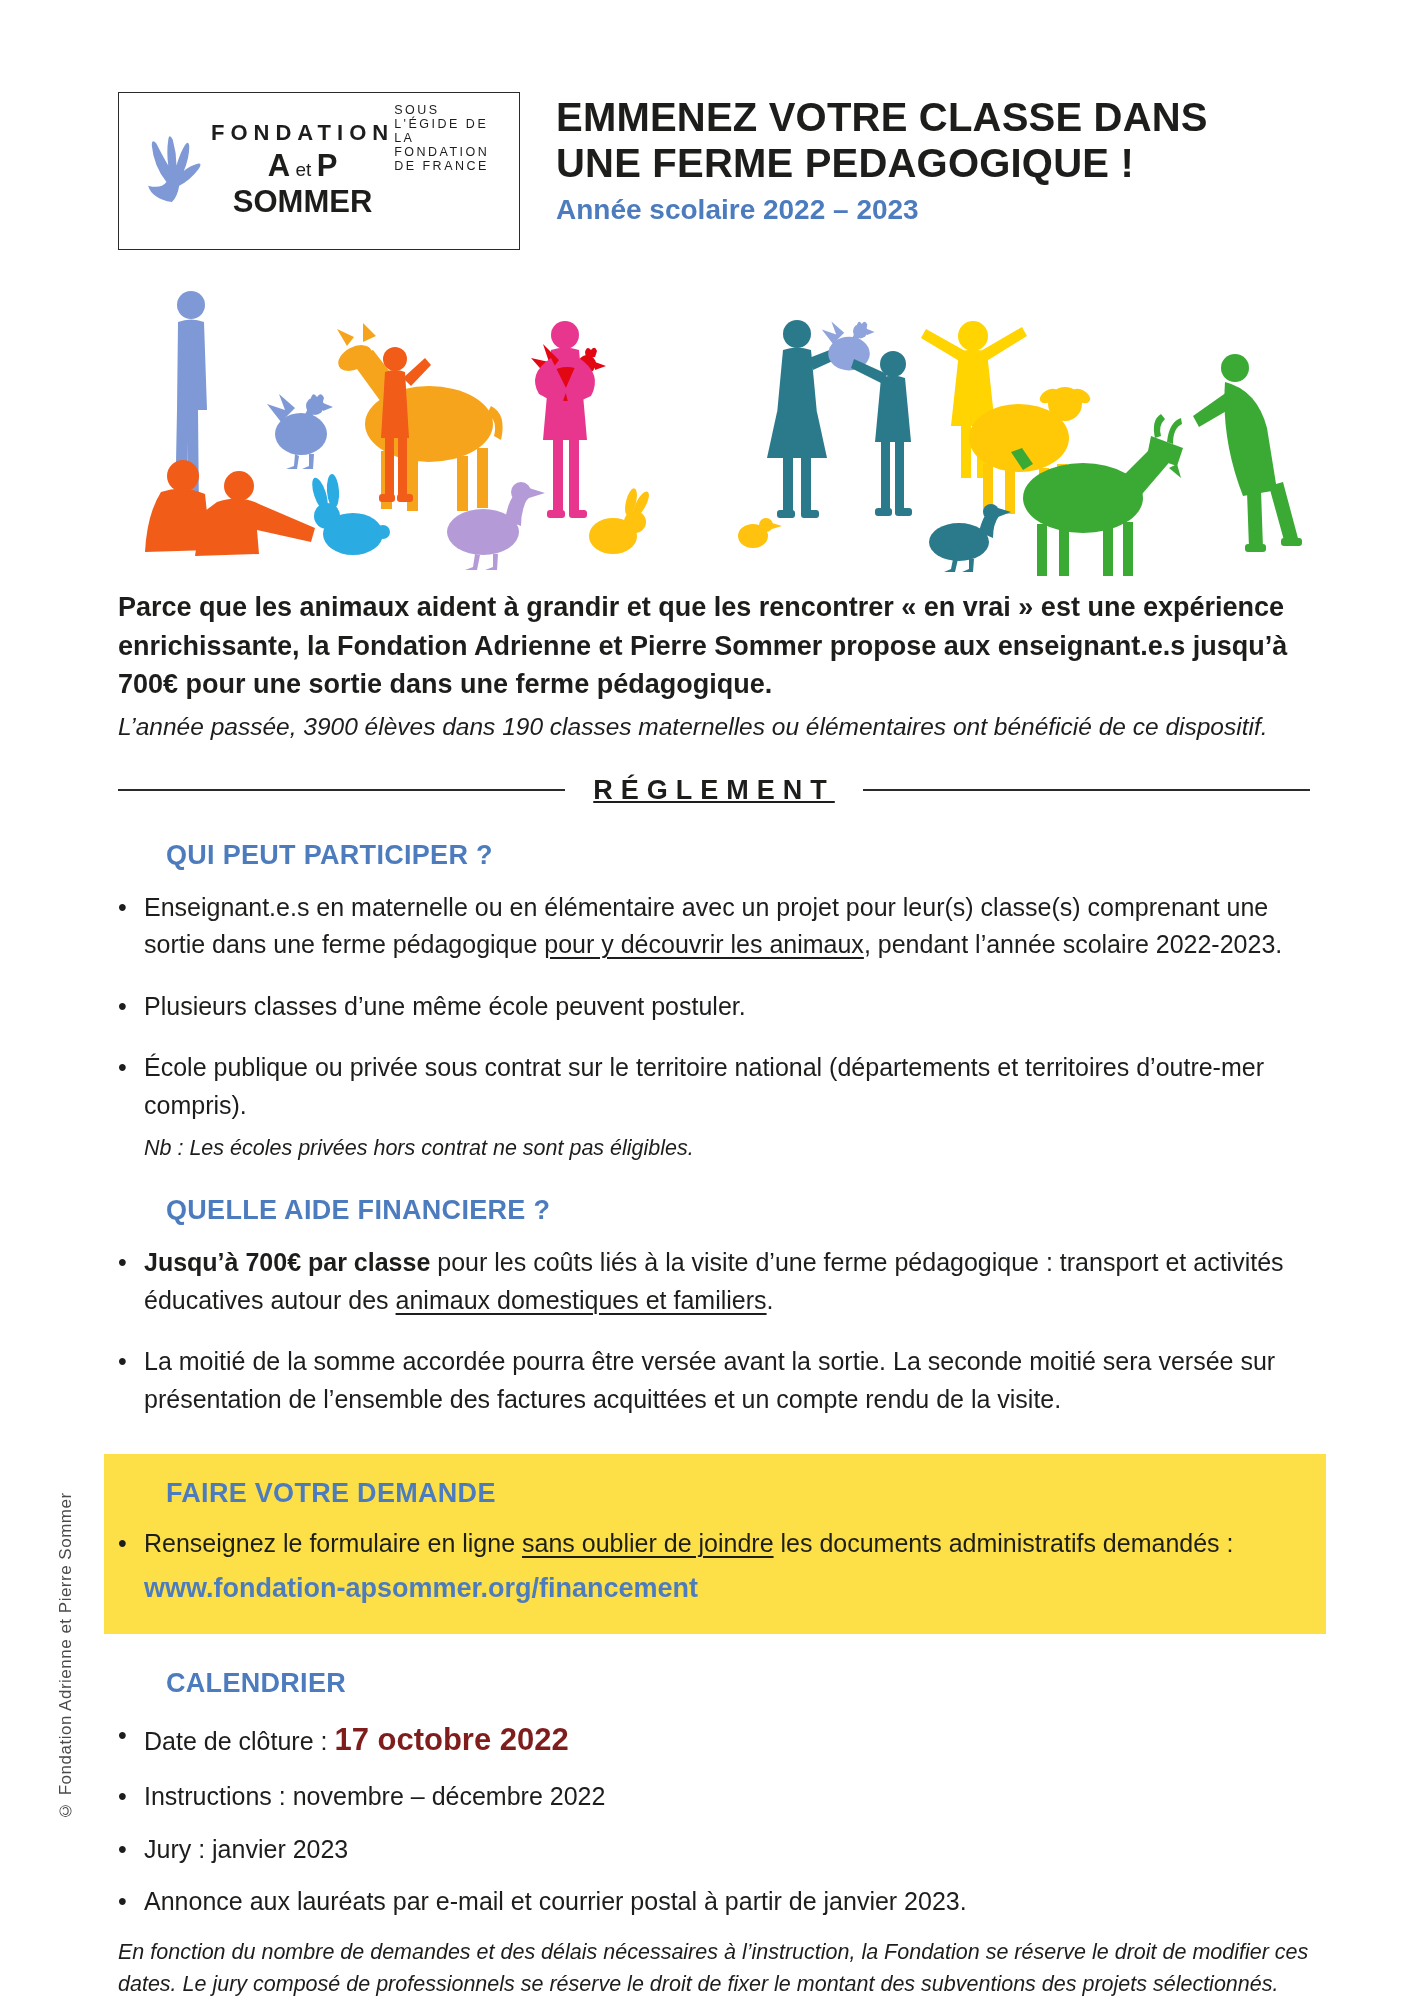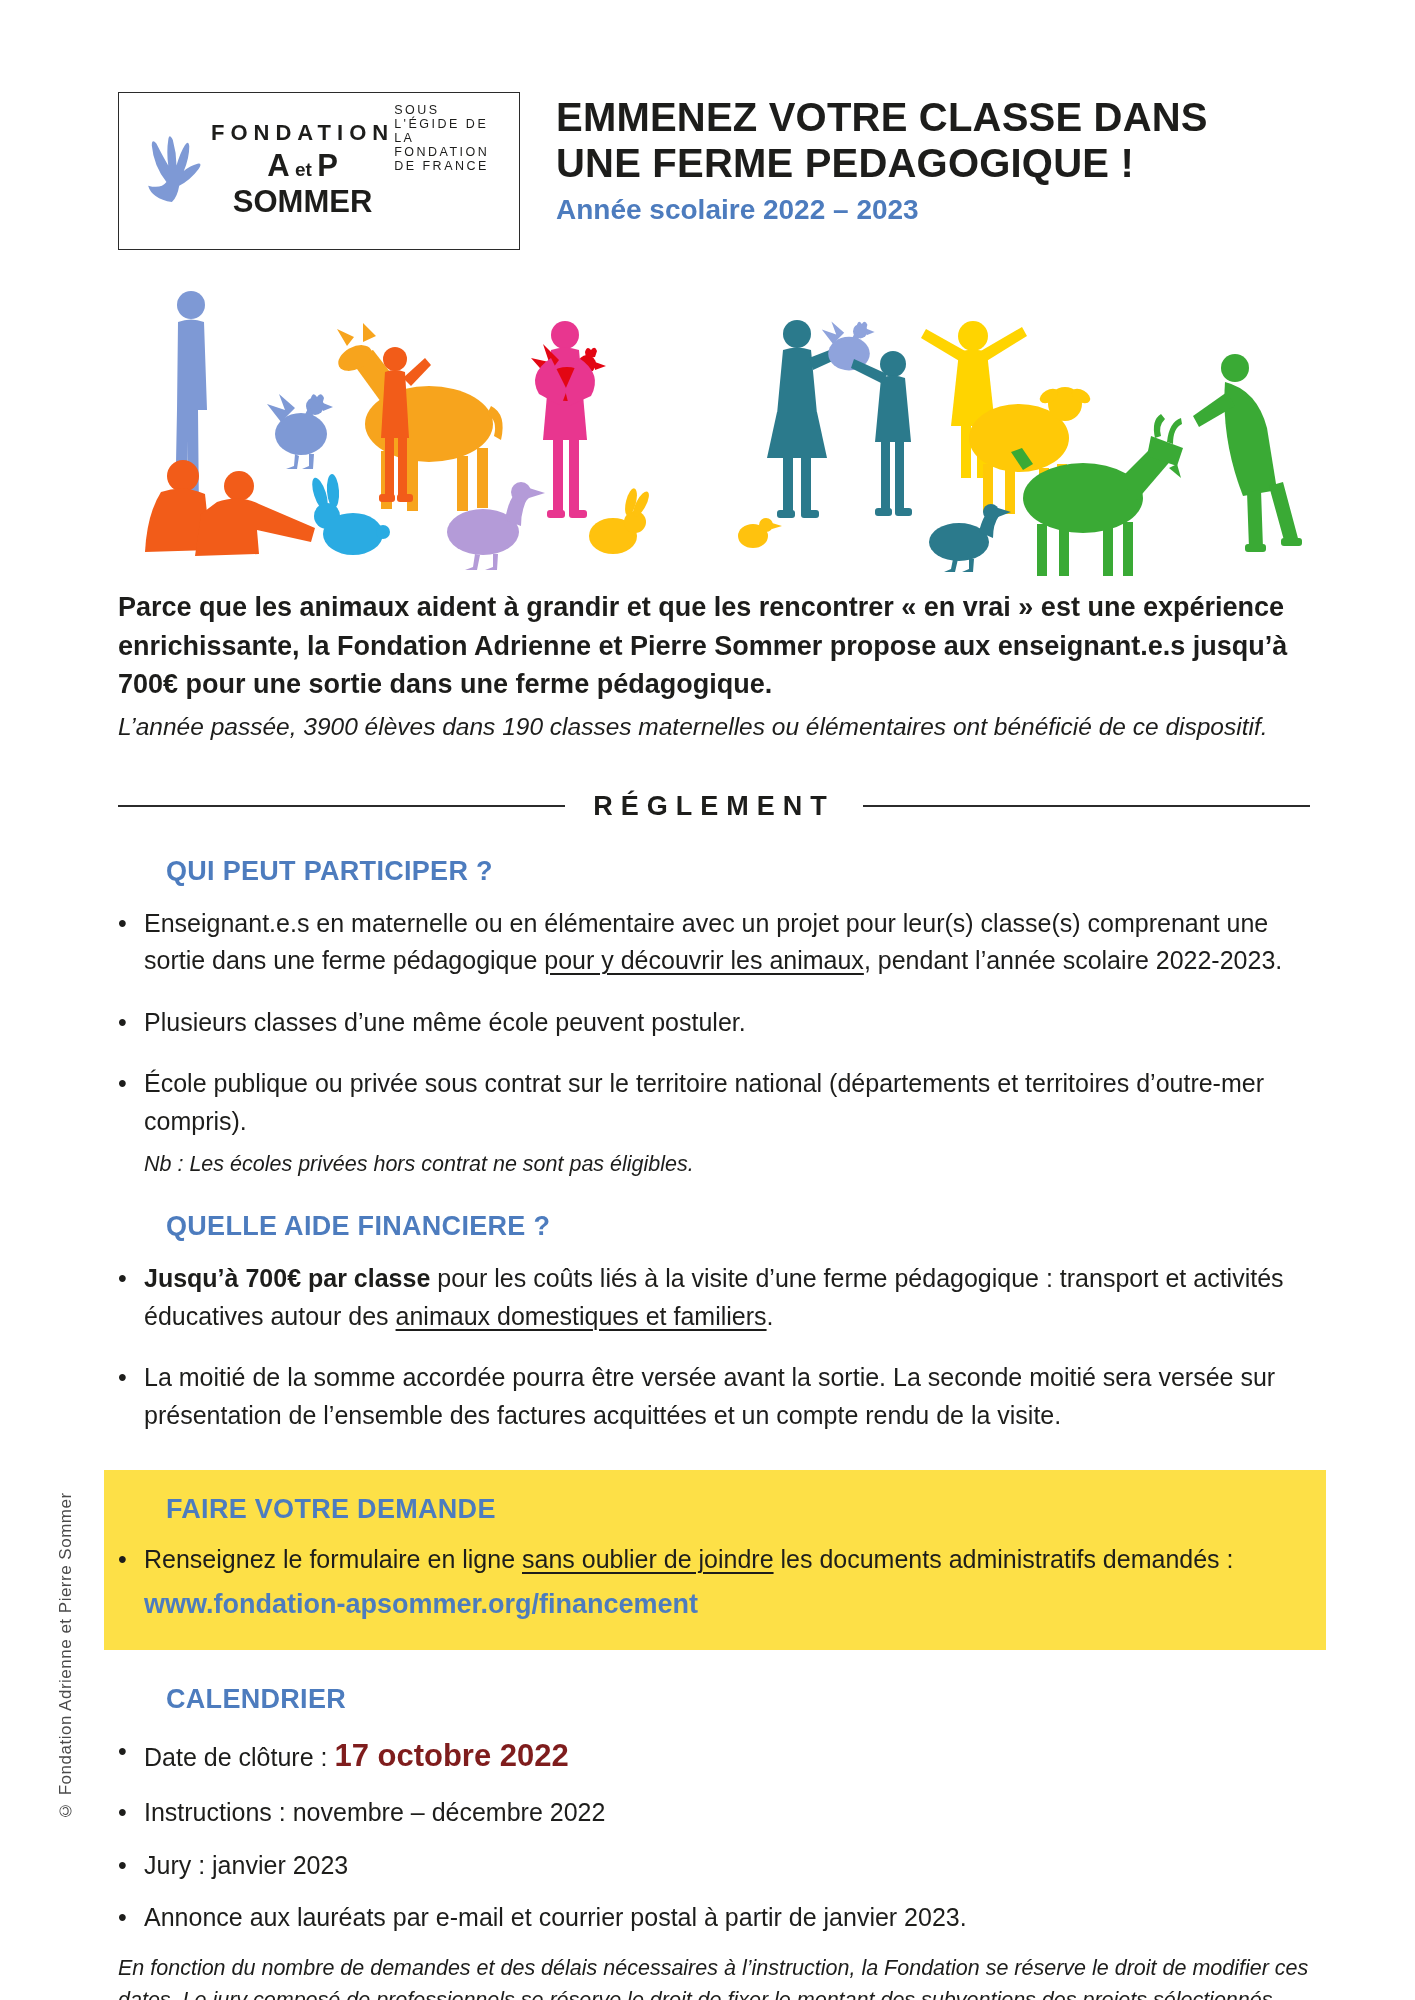--- a/index.html
+++ b/index.html
@@ -15,34 +15,34 @@
 
   
   .top-row{display:flex;margin-top:92px;align-items:flex-start;}
   .logo-box{width:402px;height:158px;border:1.5px solid #2b2b2b;box-sizing:border-box;
     display:flex;flex-direction:row;justify-content:space-between;padding:10px 14px 12px;}
   .logo-main{display:flex;align-items:center;flex:1;}
   .logo-hand{width:64px;height:80px;margin:2px 8px 0 6px;flex:none;}
   .logo-names{flex:1;text-align:center;}
   .logo-line1{font-size:22px;font-weight:700;letter-spacing:6px;color:#1d1d1b;}
   .logo-line2{font-size:31px;font-weight:700;color:#1d1d1b;margin-top:2px;}
-  .logo-line2 .et{font-size:19px;font-weight:700;}
+  .logo-line2 .et{font-size:19px;font-weight:400;}
   .logo-tagline{font-size:12.5px;font-weight:400;letter-spacing:2.5px;color:#1d1d1b;text-align:left;}
 
   .header-titles{margin-left:36px;padding-top:2px;}
   .title-l1{font-size:40px;font-weight:700;color:#4d7cbe;letter-spacing:.5px;line-height:1.1;}
   .title-l2{font-size:40px;font-weight:700;color:#1d1d1b;letter-spacing:.2px;line-height:1.15;}
   .subtitle{font-size:28px;font-weight:700;color:#4d7cbe;margin-top:8px;}
 
   .illustration{margin-top:26px;width:100%;height:300px;display:block;}
 
   .intro-bold{margin-top:12px;font-size:27px;font-weight:700;line-height:1.43;}
   .intro-italic{margin-top:6px;font-size:24.5px;font-style:italic;line-height:1.35;}
 
-  .reglement{display:flex;align-items:center;gap:28px;margin-top:48px;}
+  .reglement{display:flex;align-items:center;gap:28px;margin-top:32px;text-decoration:underline;}
   .reglement .rline{flex:1;height:2px;background:#2b2b2b;}
   .reglement-title{font-size:27px;font-weight:700;letter-spacing:8px;color:#1d1d1b;}
 
   .section-heading{font-size:27px;font-weight:700;color:#4d7cbe;letter-spacing:.3px;margin-left:48px;}
   .sec{margin-top:34px;}
   .bullets{margin-top:18px;}
   .bullet-item{display:flex;margin-bottom:24px;font-size:25px;line-height:1.5;}
   .bullet-item .dot{width:26px;flex:none;}
   .bullet-content{flex:1;}
   .bullet-note{font-style:italic;font-size:21.5px;margin:-12px 0 24px 26px;}

